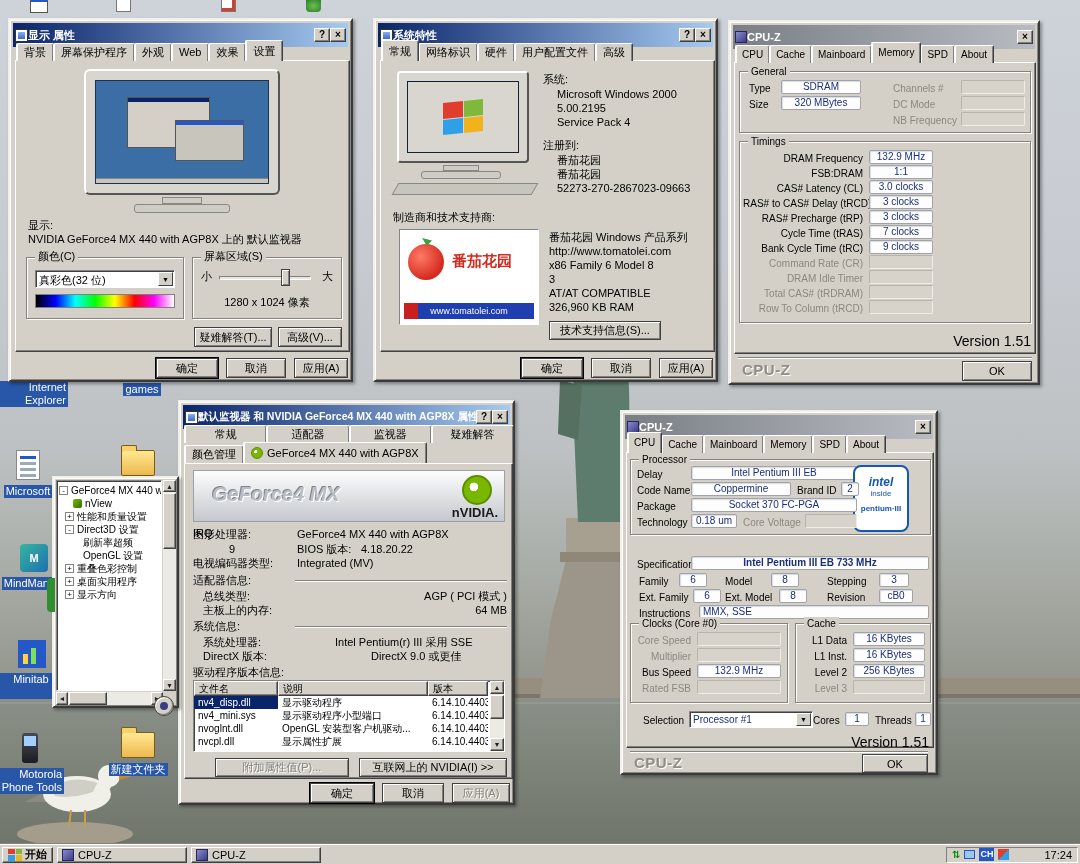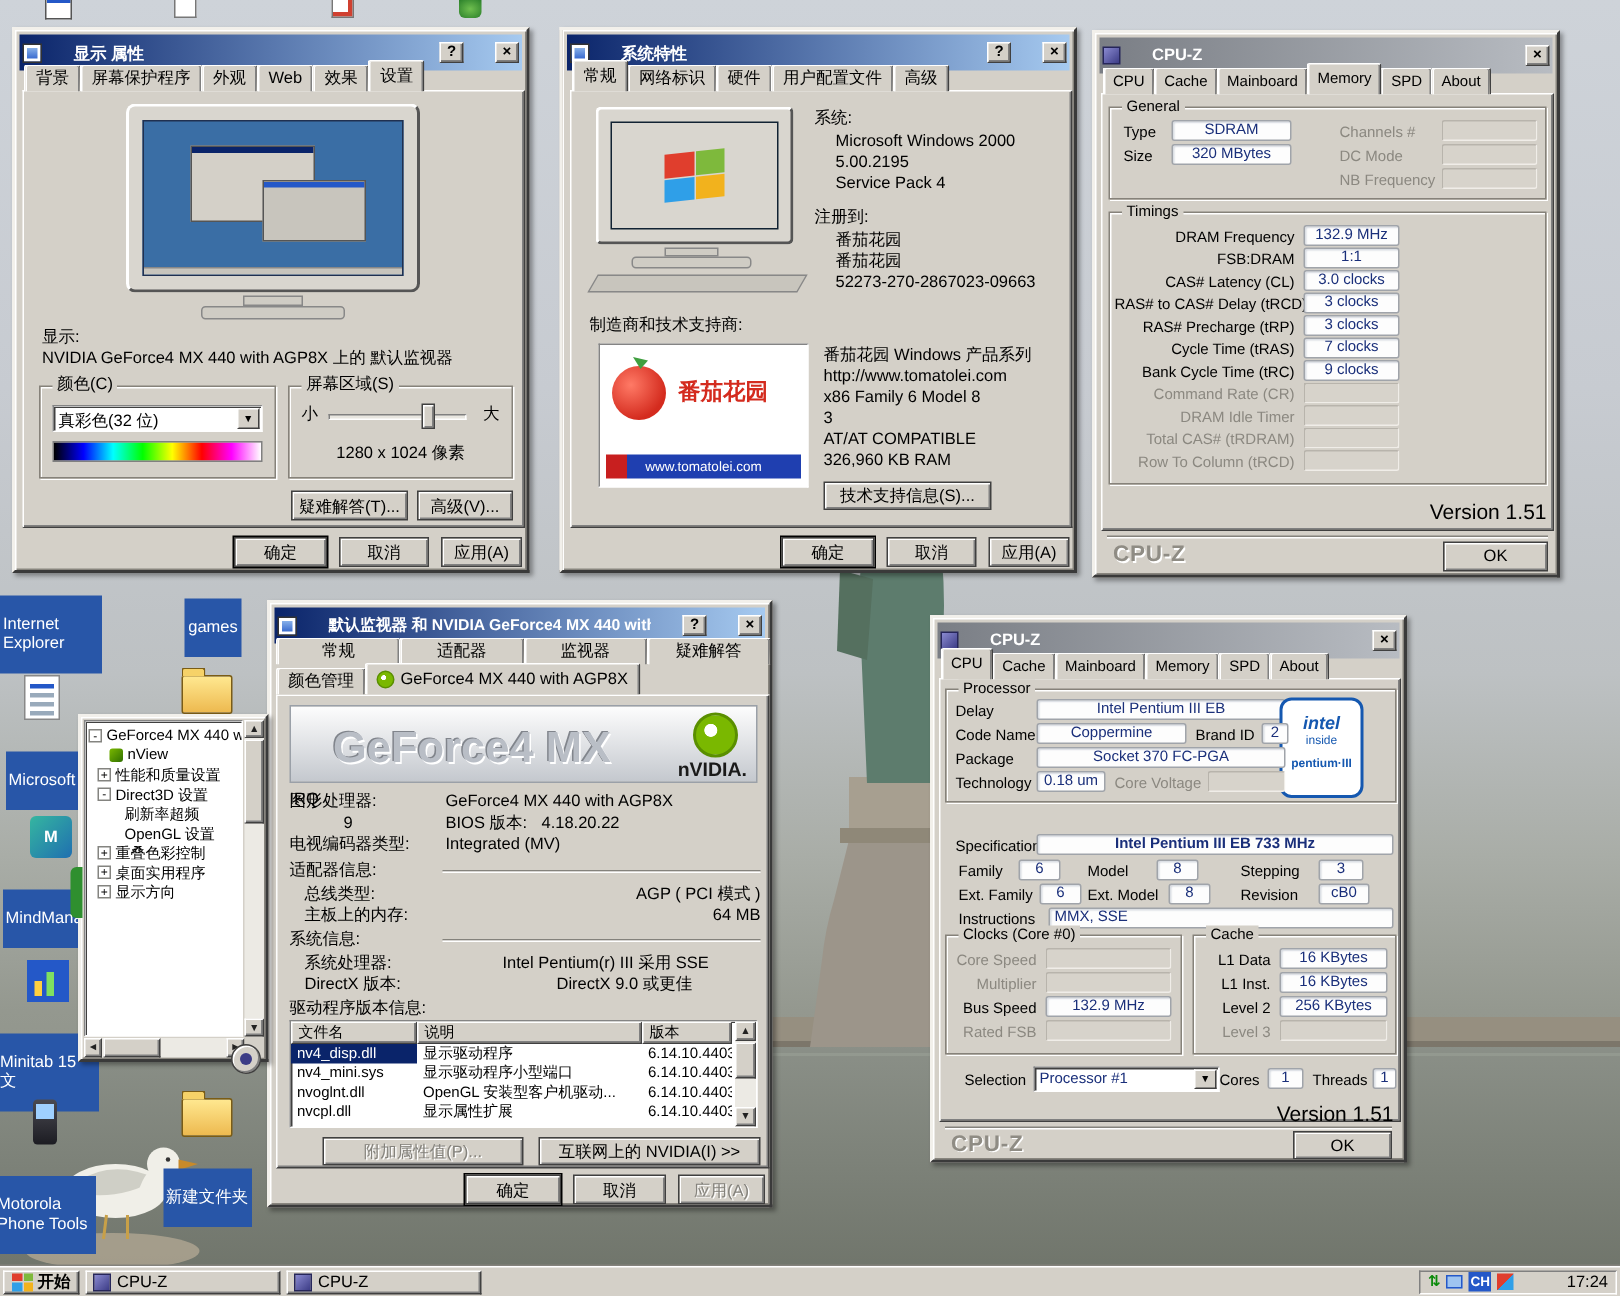--- a/index.html
+++ b/index.html
@@ -1,21 +1,21 @@
 <!DOCTYPE html>
 <html><head>
 <meta charset="utf-8">
 <style>
 *{margin:0;padding:0;box-sizing:border-box}
 html,body{width:1080px;height:864px}
 body{font-family:"Liberation Sans","DejaVu Sans",sans-serif;font-size:11px;color:#000;overflow:hidden}
 .desktop{position:absolute;inset:0;overflow:hidden;background:linear-gradient(180deg,#ced3d9 0%,#c7cbd1 30%,#bdc1c3 52%,#a9ada7 66%,#94988f 78%,#83877c 100%)}
 .p{position:absolute}
 .win{position:absolute;background:#d4d0c8;border:2px solid;border-color:#f2f0eb #3a3a3a #3a3a3a #f2f0eb;box-shadow:inset 1px 1px 0 #fff,inset -1px -1px 0 #88857e,2px 2px 3px rgba(0,0,0,.35)}
-.tb{position:absolute;left:3px;top:3px;right:3px;height:18px;display:flex;align-items:center;gap:21px;padding:12px 2px;background:linear-gradient(90deg,#0a246a,#a6caf0)}
+.tb{position:absolute;left:3px;top:3px;right:3px;height:18px;display:flex;align-items:center;gap:0;padding:12px 2px;background:linear-gradient(90deg,#0a246a,#a6caf0)}
 .tb.inact{background:linear-gradient(90deg,#7a7e85,#b8bcc2)}
 .ttl{flex:1;color:#fff;font-weight:bold;font-size:11px;white-space:nowrap;overflow:hidden}
 .tbic{width:13px;height:13px;flex:0 0 13px}
 .monic{background:#d8d5cd;border:1px solid #333;box-shadow:inset 0 0 0 2px #fff;background:linear-gradient(#9ec4f0,#2458c8)}
 .czic{width:12px;height:12px;flex:0 0 12px;background:linear-gradient(135deg,#8a8ad0,#3c3c86);border:1px solid #26265a}
 .tbtn{flex:0 0 16px;width:16px;height:14px;background:#d4d0c8;border:1px solid;border-color:#fff #404040 #404040 #fff;box-shadow:inset -1px -1px 0 #808080;font-size:10px;font-weight:bold;line-height:12px;text-align:center;color:#000}
 .tabs{position:absolute;display:flex;align-items:flex-end;z-index:3;height:20px}
 .tab{height:18px;line-height:17px;padding:0 7px;background:#d4d0c8;border:1px solid #404040;border-bottom:none;border-top-color:#fff;border-left-color:#fff;border-radius:2px 2px 0 0;box-shadow:inset -1px 0 0 #808080,inset 1px 0 0 #fff;margin-right:-1px;white-space:nowrap}
 .tab.on{height:21px;line-height:20px;position:relative;z-index:4}
 .tab.sm{font-size:10px;padding:0 6px}
@@ -33,21 +33,21 @@
 .czl.dim{color:#8b8880}
 .czf{position:absolute;height:14px;background:#fdfdfd;border:1px solid #a0a4aa;border-radius:2px;box-shadow:inset 1px 1px 1px #d8dce2;color:#1a2f7a;font-size:10px;line-height:12px;text-align:center;overflow:hidden;white-space:nowrap}
 .czf.mt{background:#d7d3cb;box-shadow:none;color:transparent;border-color:#b8b4ac #f0ede8 #f0ede8 #b8b4ac}
 .czf.l{text-align:left;padding-left:3px}
 .czf.b{font-weight:bold}
 .lbl{position:absolute;white-space:nowrap;line-height:13px}
 .sep{position:absolute;height:2px;border-top:1px solid #84827c;border-bottom:1px solid #fff}
 .brand{position:absolute;font-size:15px;font-weight:bold;color:#8f8c84;text-shadow:1px 1px 0 #fff;letter-spacing:.5px}
 .ver{position:absolute;font-size:14px;text-align:right}
 .dicon{position:absolute;width:68px;display:flex;flex-direction:column;align-items:center;z-index:1}
-.dlabel{margin-top:21px;max-width:68px;background:#2856a8;color:#fff;font-size:11px;line-height:13px;text-align:left;padding:13px 2px}
+.dlabel{margin-top:5px;max-width:68px;background:#2856a8;color:#fff;font-size:11px;line-height:13px;text-align:right;padding:0 2px}
 .folder{width:34px;height:26px;background:linear-gradient(#ffe890,#edb94f);border:1px solid #7a5c16;border-radius:2px;margin-top:6px;position:relative}
 .folder::before{content:"";position:absolute;left:-1px;top:-6px;width:14px;height:5px;background:#f6d268;border:1px solid #7a5c16;border-bottom:none;border-radius:2px 2px 0 0}
 .iei{font-size:30px;font-weight:bold;font-style:italic;color:#2f7fd0;line-height:32px}
 .msic{width:24px;height:30px;background:#fff;border:1px solid #888;position:relative;margin-top:2px}
 .msic::before{content:"";position:absolute;left:3px;top:5px;right:3px;height:3px;background:#2458c8;box-shadow:0 6px 0 #9ab,0 12px 0 #9ab,0 18px 0 #9ab}
 .mmic{width:28px;height:28px;background:linear-gradient(135deg,#35b6a0,#1f6fb0);border-radius:4px;color:#fff;font-weight:bold;text-align:center;line-height:28px;margin-top:2px}
 .mtic{width:28px;height:28px;background:#2458c8;position:relative;margin-top:2px}
 .mtic::before{content:"";position:absolute;left:5px;bottom:4px;width:5px;height:10px;background:#ffd040}
 .mtic::after{content:"";position:absolute;left:13px;bottom:4px;width:5px;height:16px;background:#7fe060}
 .phic{width:16px;height:30px;background:linear-gradient(#4a4a52,#1c1c22);border-radius:3px;position:relative;margin-top:1px}
@@ -68,21 +68,21 @@
 .texp{width:9px;height:9px;border:1px solid #848480;background:#fff;font-size:8px;line-height:7px;text-align:center;flex:0 0 9px}
 .nvi{width:9px;height:9px;background:linear-gradient(135deg,#7ab800,#2f6f00);flex:0 0 9px;border-radius:2px}
 .dtable{position:absolute;background:#fff;border:1px solid;border-color:#848484 #fff #fff #848484;box-shadow:inset 1px 1px 0 #404040;font-size:10px;overflow:hidden}
 .dhead{display:flex;height:15px}
 .dhc{background:#d4d0c8;border:1px solid;border-color:#fff #404040 #404040 #fff;box-shadow:inset -1px -1px 0 #808080;padding:0 4px;line-height:13px;overflow:hidden}
 .drow{display:flex;height:13px;line-height:13px}
 .dc{padding:0 4px;overflow:hidden;white-space:nowrap}
 .selc{background:#0a246a;color:#fff}
 .nveye{border-radius:50%;background:radial-gradient(circle at 38% 38%,#fff 0 18%,#7ab800 20% 100%);border:2px solid #5a8f00}
 .gfbanner{position:absolute;background:linear-gradient(180deg,#fdfdfd,#c4c8ce);border:1px solid #9aa0a8;overflow:hidden}
-.gftext{position:absolute;left:28px;top:12px;font-size:29px;font-weight:bold;color:#b9bec6;text-shadow:1px 1px 0 #fff,-1px -1px 0 #81858c}
+.gftext{position:absolute;left:18px;top:12px;font-size:20px;font-weight:bold;font-style:italic;color:#b9bec6;text-shadow:1px 1px 0 #fff,-1px -1px 0 #81858c}
 .nvtext{position:absolute;font-size:13px;font-weight:bold;color:#1a1a1a}
 .badge{position:absolute;background:#fff;border:2px solid #1558b0;border-radius:8px;text-align:center;color:#1558b0;overflow:hidden}
 .rainbow{position:absolute;background:linear-gradient(90deg,#000,#00f,#0ff,#0f0,#ff0,#f00,#f0f,#fff);border:1px solid #808080}
 .sltrack{position:absolute;height:4px;border:1px solid;border-color:#808080 #fff #fff #808080;background:#e8e6e0}
 .slthumb{position:absolute;width:9px;height:17px;background:#d4d0c8;border:1px solid #404040;box-shadow:inset 1px 1px 0 #fff,inset -1px -1px 0 #808080}
 .pic{position:absolute;z-index:1}
 </style>
 </head>
 <body>
 

